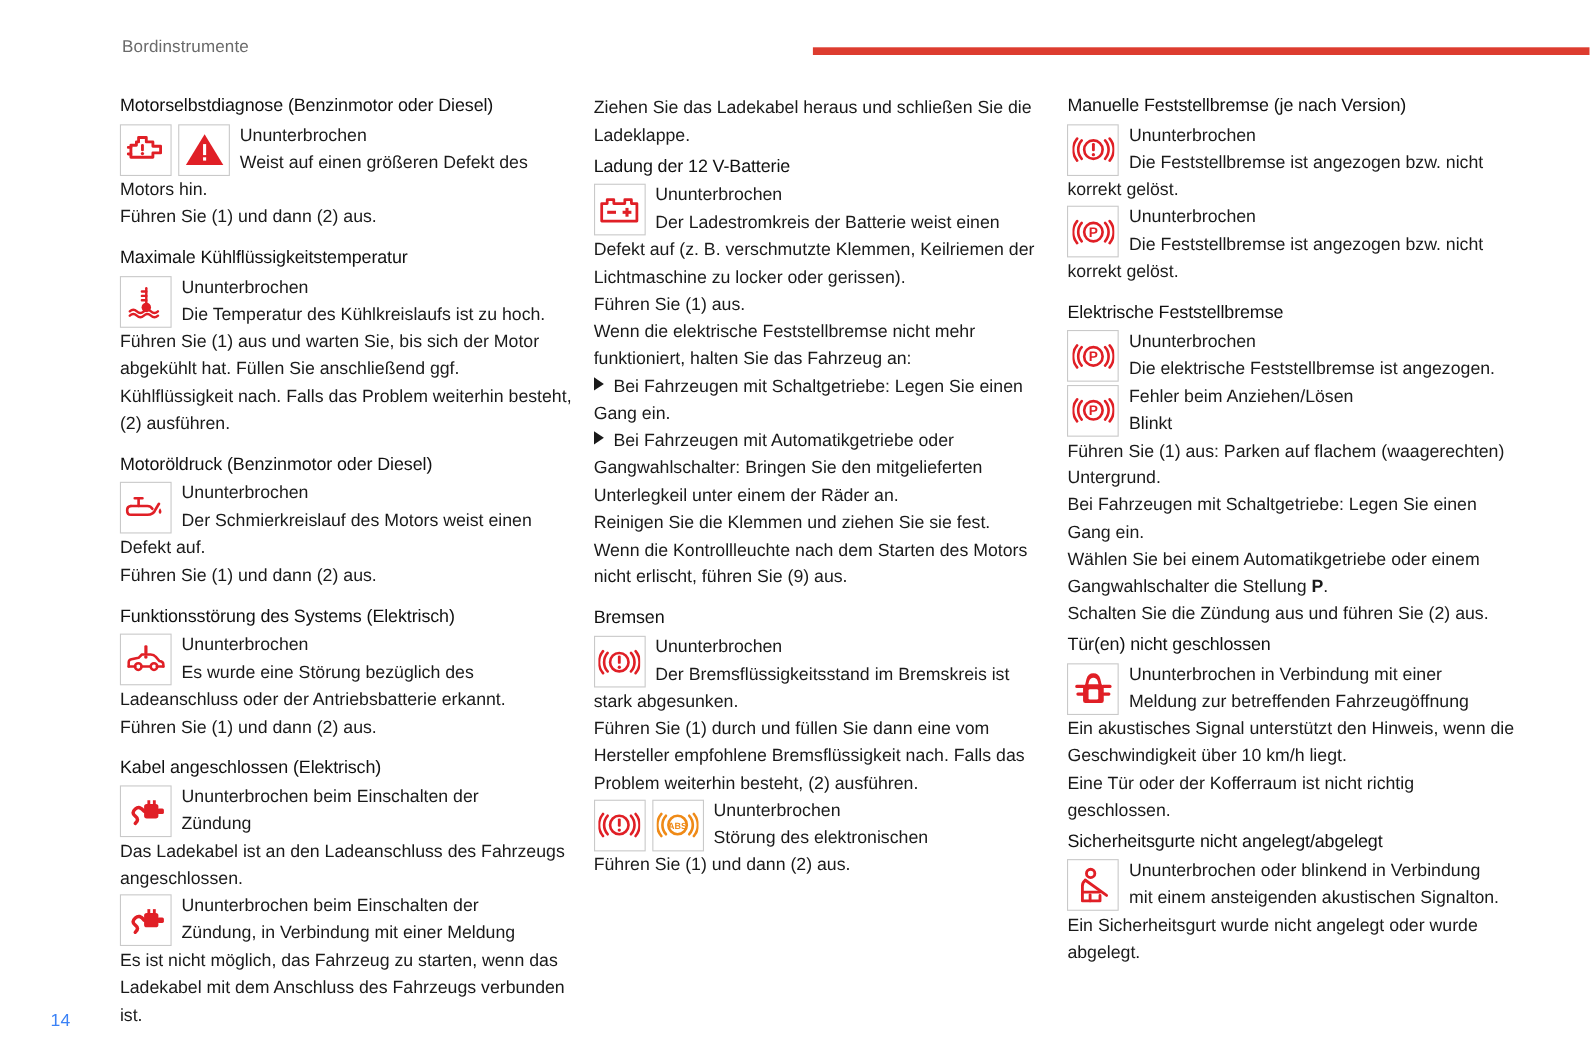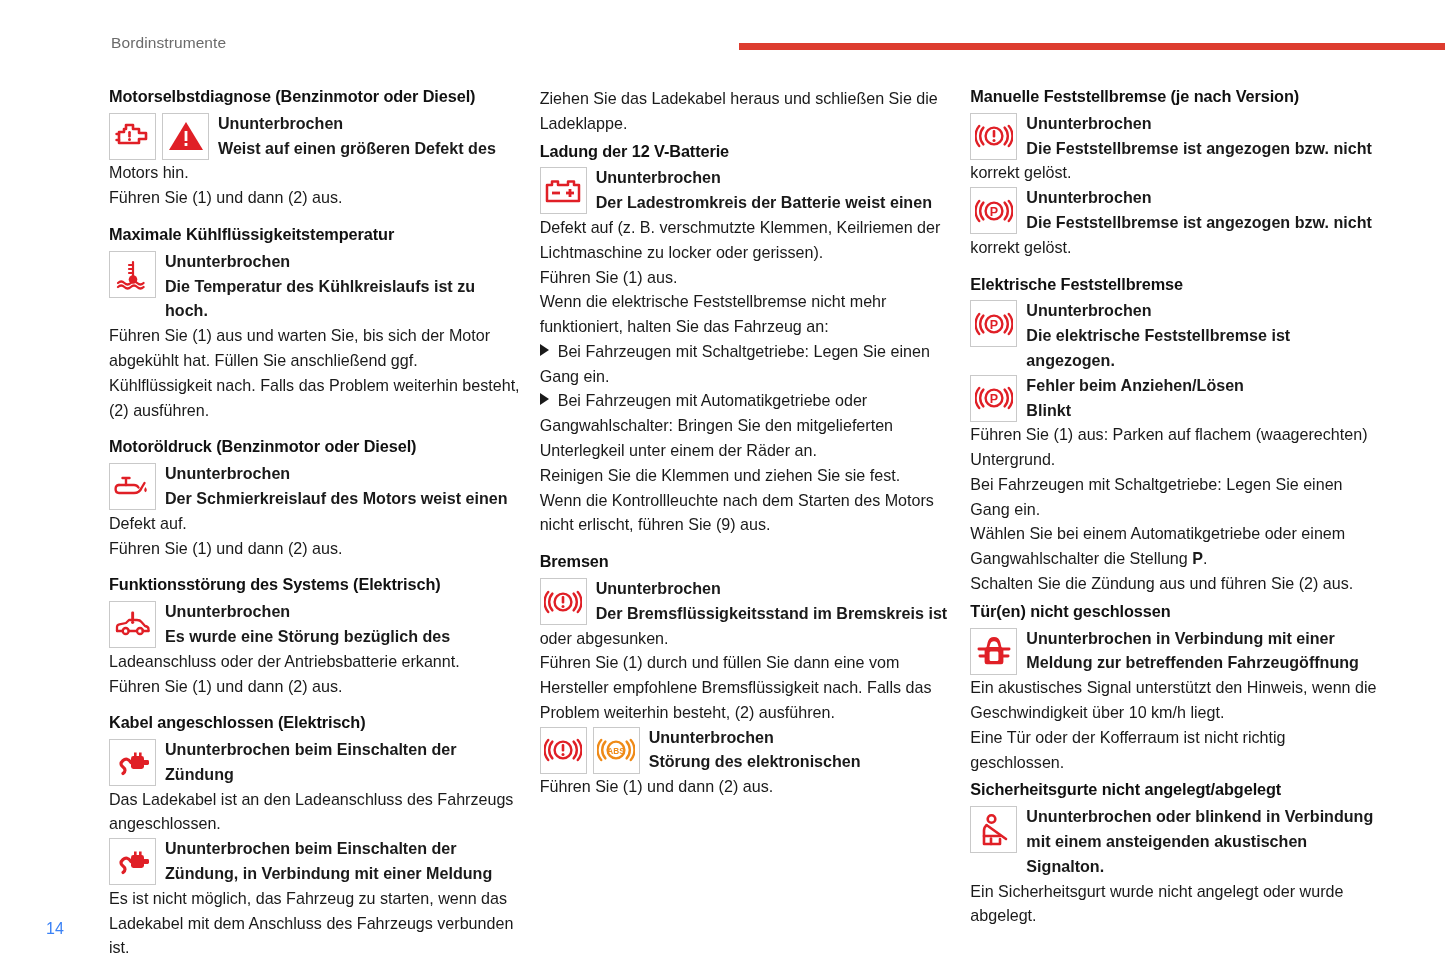--- a/index.html
+++ b/index.html
@@ -52,21 +52,21 @@
     gap: 0px;
   }
   .col {
     width: 418px;
     margin-right: 18px;
   }
   .col:last-child { margin-right: 16px; }
 
   h2.sec {
     font-size: 16.3px;
-    font-weight: bold;
+    font-weight: normal;
     margin: 0 0 4px 0;
     line-height: 1.28;
     color: #111;
     letter-spacing: -0.1px;
   }
   .gap { height: 14px; }
   .gap-sm { height: 5px; }
 
   p.txt {
     margin: 0;
@@ -88,21 +88,20 @@
     padding-top: 2px;
   }
   .entry .body {
     flex: 1 1 auto;
     min-width: 0;
   }
   .entry .body p {
     margin: 0;
     font-size: 16.1px;
     line-height: 1.54;
-    font-weight: bold;
   }
   
   .runon {
     margin: 0;
     font-size: 16.1px;
     line-height: 1.54;
   }
 
   .ico {
     width: 47px;
@@ -351,21 +350,21 @@
                 <circle cx="19" cy="19.6" r="1.5"></circle>
               </g>
             </svg>
         </span>
       </div>
       <div class="body">
         <p>Ununterbrochen</p>
         <p>Der Bremsflüssigkeitsstand im Bremskreis ist</p>
       </div>
     </div>
-    <p class="runon">oder abgesunken.</p>
+    <p class="runon">stark abgesunken.</p>
     <p class="txt">Führen Sie (1) durch und füllen Sie dann eine vom Hersteller empfohlene Bremsflüssigkeit nach. Falls das Problem weiterhin besteht, (2) ausführen.</p>
     <div class="entry">
       <div class="icons">
         <span class="ico">
           <svg width="38" height="30" viewBox="0 0 38 30">
               <g fill="none" stroke="#e01f26" stroke-width="2.4" stroke-linecap="round">
             <circle cx="19" cy="15" r="8.4"></circle>
             <path d="M8.4 6.6 a12.6 12.6 0 0 0 0 16.8"></path>
             <path d="M29.6 6.6 a12.6 12.6 0 0 1 0 16.8"></path>
             <path d="M4.2 5 a15.5 15.5 0 0 0 0 20"></path>

